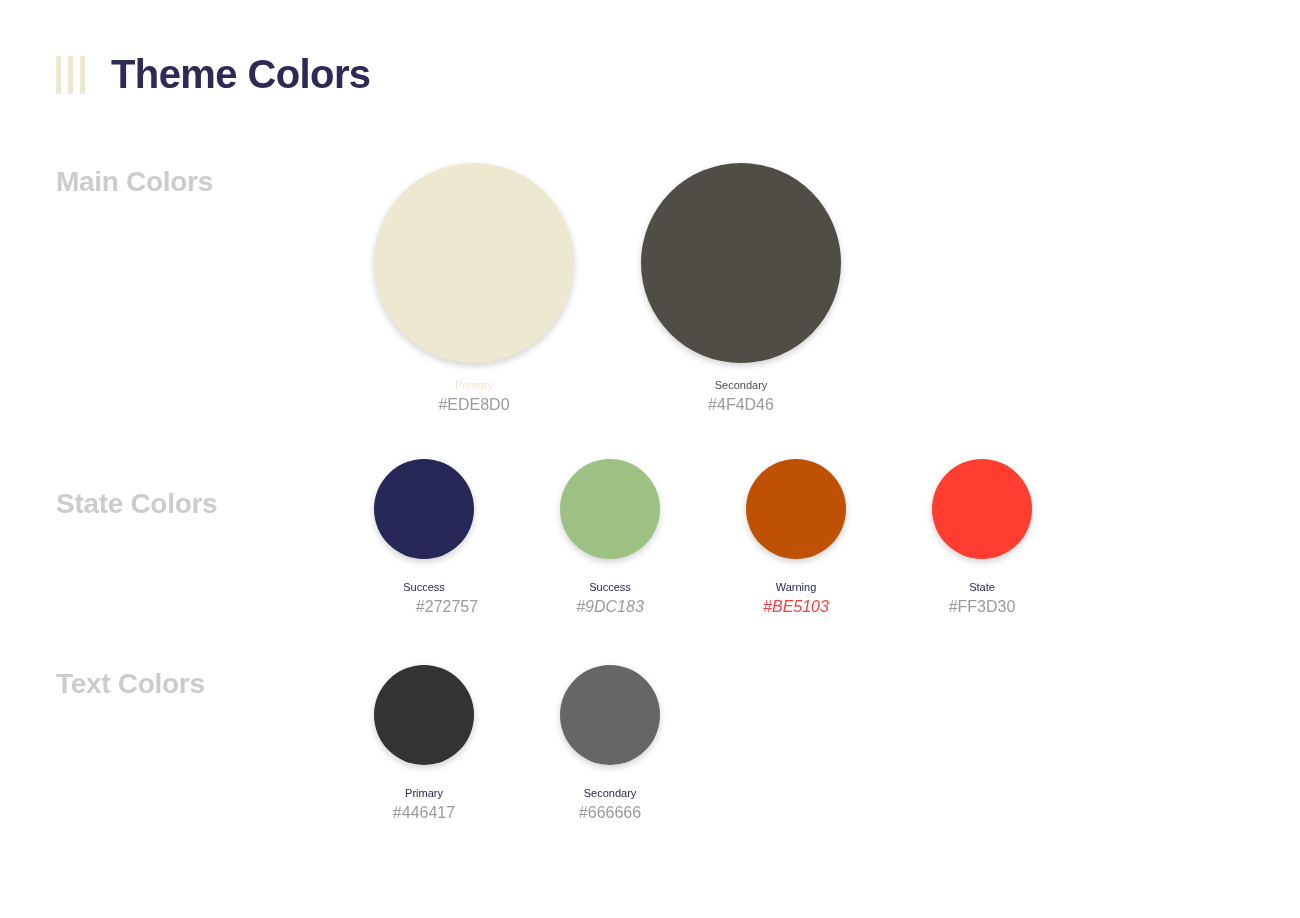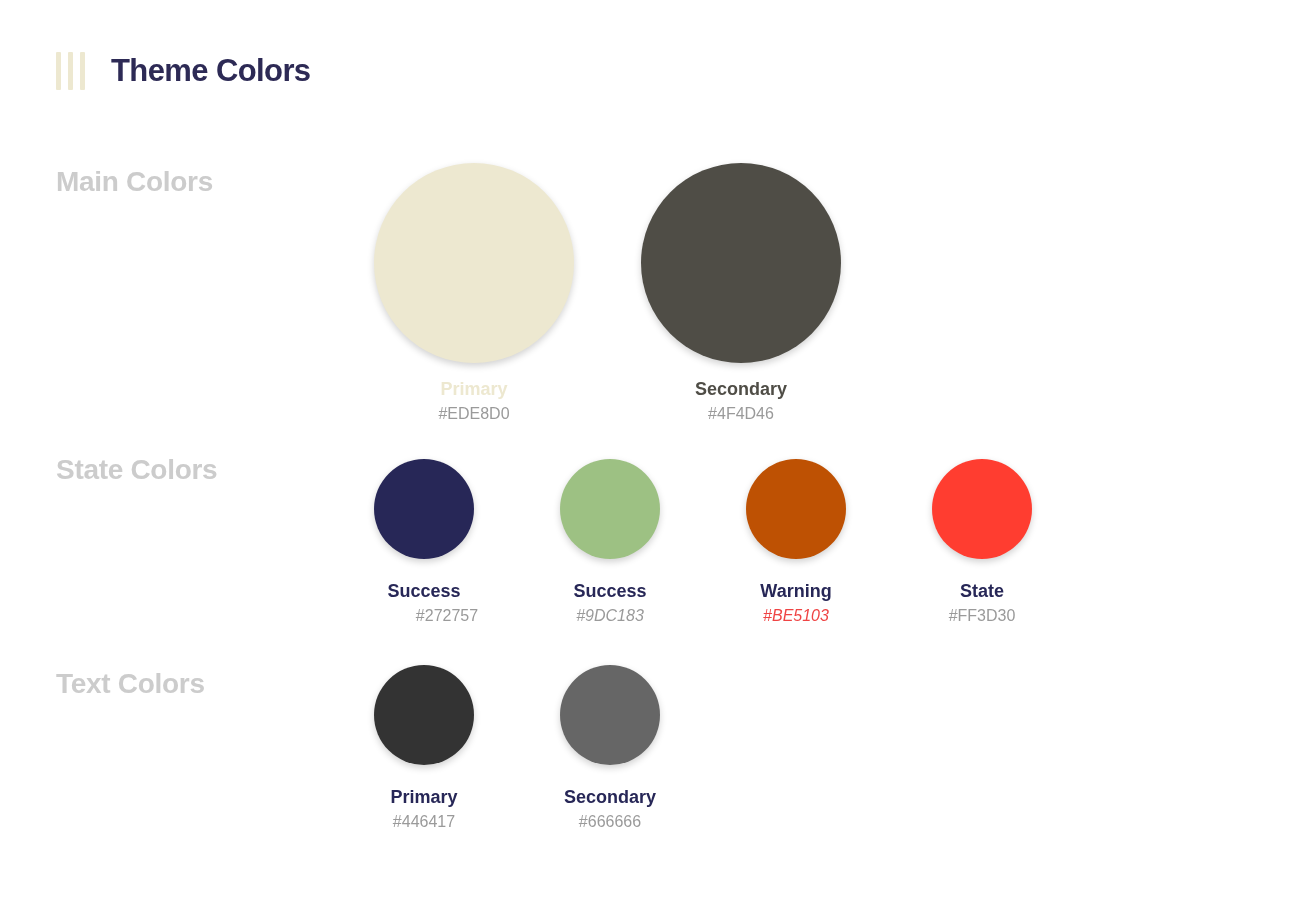--- a/index.html
+++ b/index.html
@@ -29,21 +29,21 @@
     gap: 7px;
     align-items: center;
   }
   .bar {
     width: 5px;
     height: 38px;
     background: #EDE8D0;
     border-radius: 1px;
   }
   .page-title {
-    font-size: 31px;
+    font-size: 40px;
     font-weight: 700;
     color: #2D2A55;
     letter-spacing: -0.6px;
     white-space: nowrap;
   }
 
   
   .section {
     position: absolute;
     left: 0;
@@ -69,22 +69,22 @@
     flex-direction: column;
     align-items: center;
   }
   .dot {
     border-radius: 50%;
     box-shadow: 0 3px 7px rgba(0,0,0,0.18);
   }
   .dot-lg { width: 200px; height: 200px; }
   .dot-sm { width: 100px; height: 100px; }
   .sw-name {
-    font-size: 18px;
-    font-weight: 700;
+    font-size: 11px;
+    font-weight: 400;
     margin-top: 18px;
     white-space: nowrap;
   }
   .sw-hex {
     font-size: 16px;
     font-weight: 400;
     color: #9A9A9A;
     margin-top: 5px;
     white-space: nowrap;
   }
@@ -129,21 +129,21 @@
     <div class="swatch">
       <div class="dot dot-lg" style="background: rgb(79, 77, 70);"></div>
       <div class="sw-name" style="color: rgb(79, 77, 70);">Secondary</div>
       <div class="sw-hex" style="color: rgb(154, 154, 154);">#4F4D46</div>
     </div>
 
   </div>
 </div>
 
 <div class="section">
-  <div class="section-label" style="top: 454px; color: rgb(204, 204, 204);">State Colors</div>
+  <div class="section-label" style="top: 488px; color: rgb(204, 204, 204);">State Colors</div>
   <div class="swatch-row" id="state-row">
 
     <div class="swatch">
       <div class="dot dot-sm" style="background: rgb(39, 39, 87);"></div>
       <div class="sw-name" style="color: rgb(39, 39, 87);">Success</div>
       <div class="sw-hex" style="color: rgb(154, 154, 154); margin-left: 46px;">#272757</div>
     </div>
 
     <div class="swatch">
       <div class="dot dot-sm" style="background: rgb(157, 193, 131);"></div>

